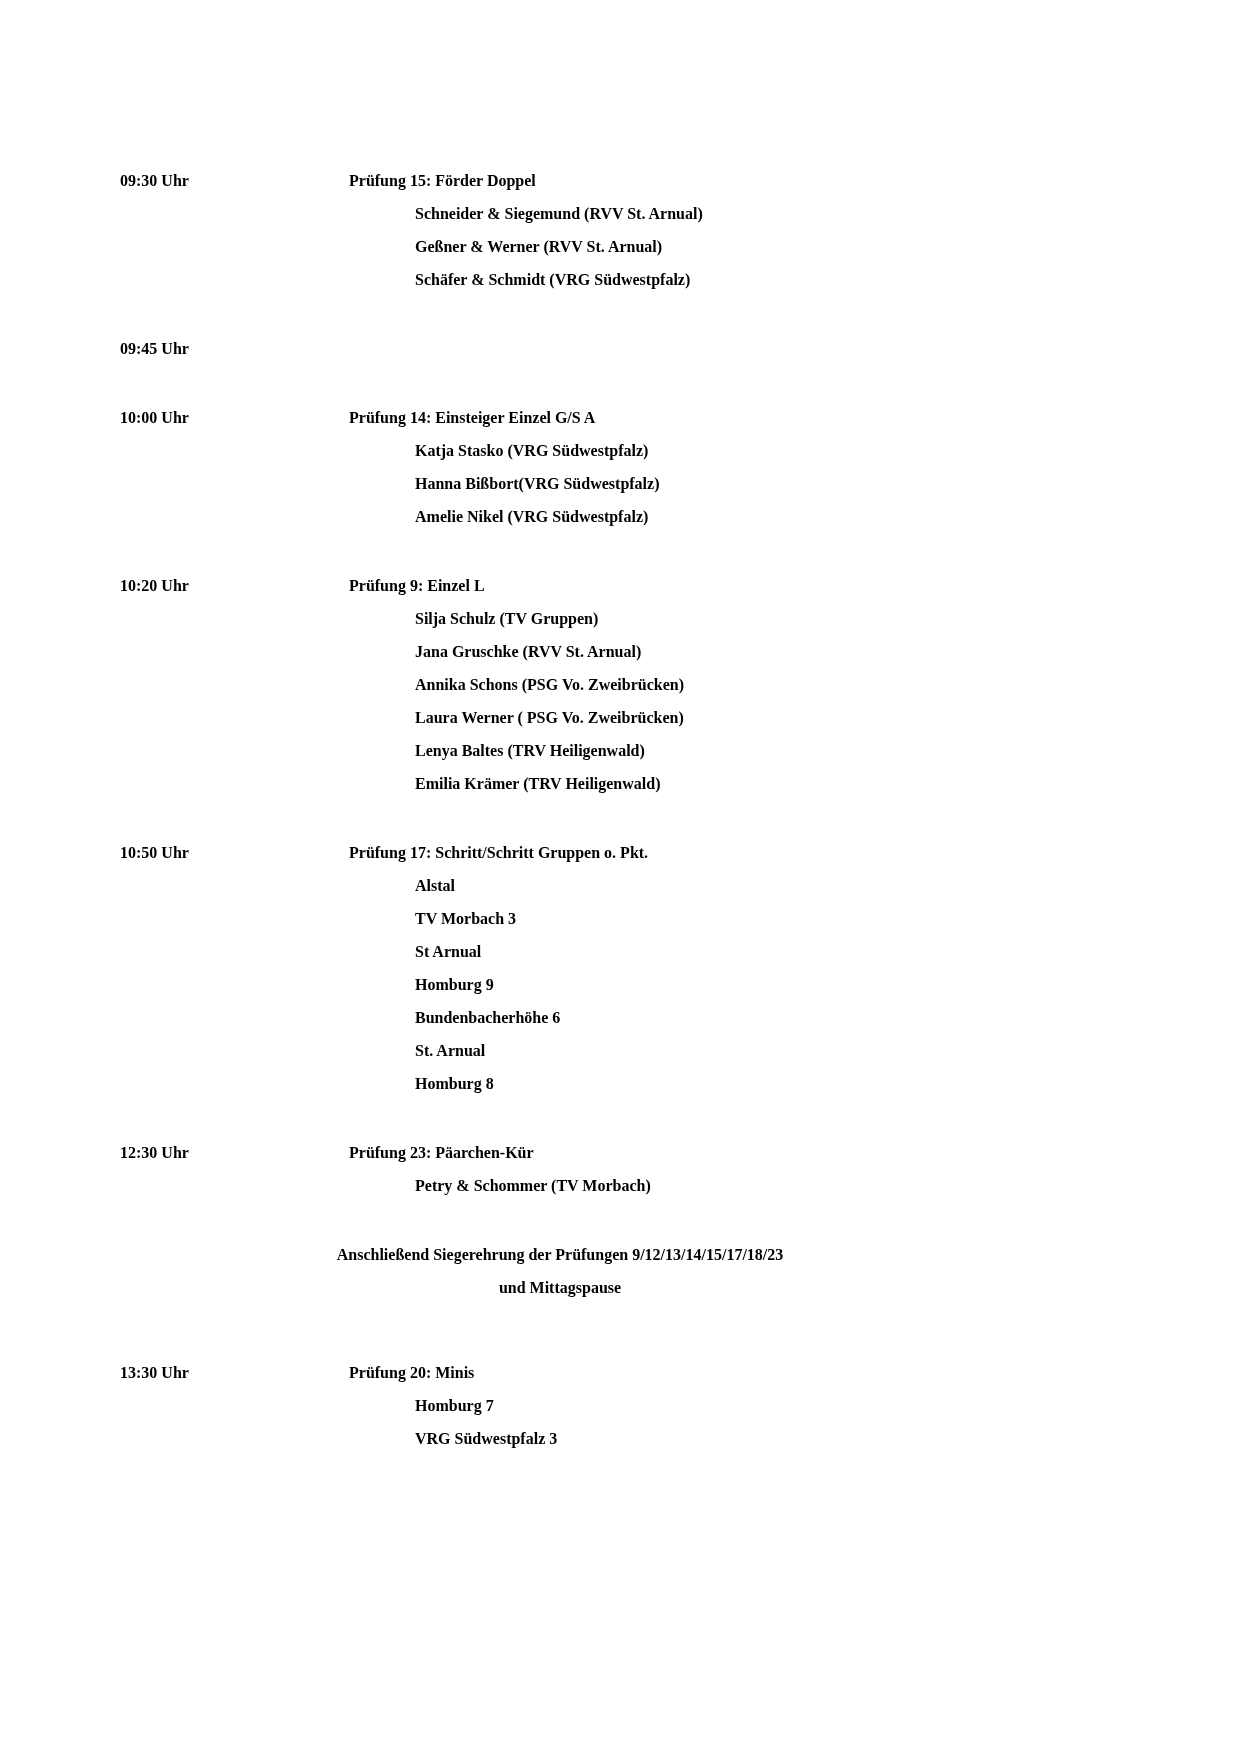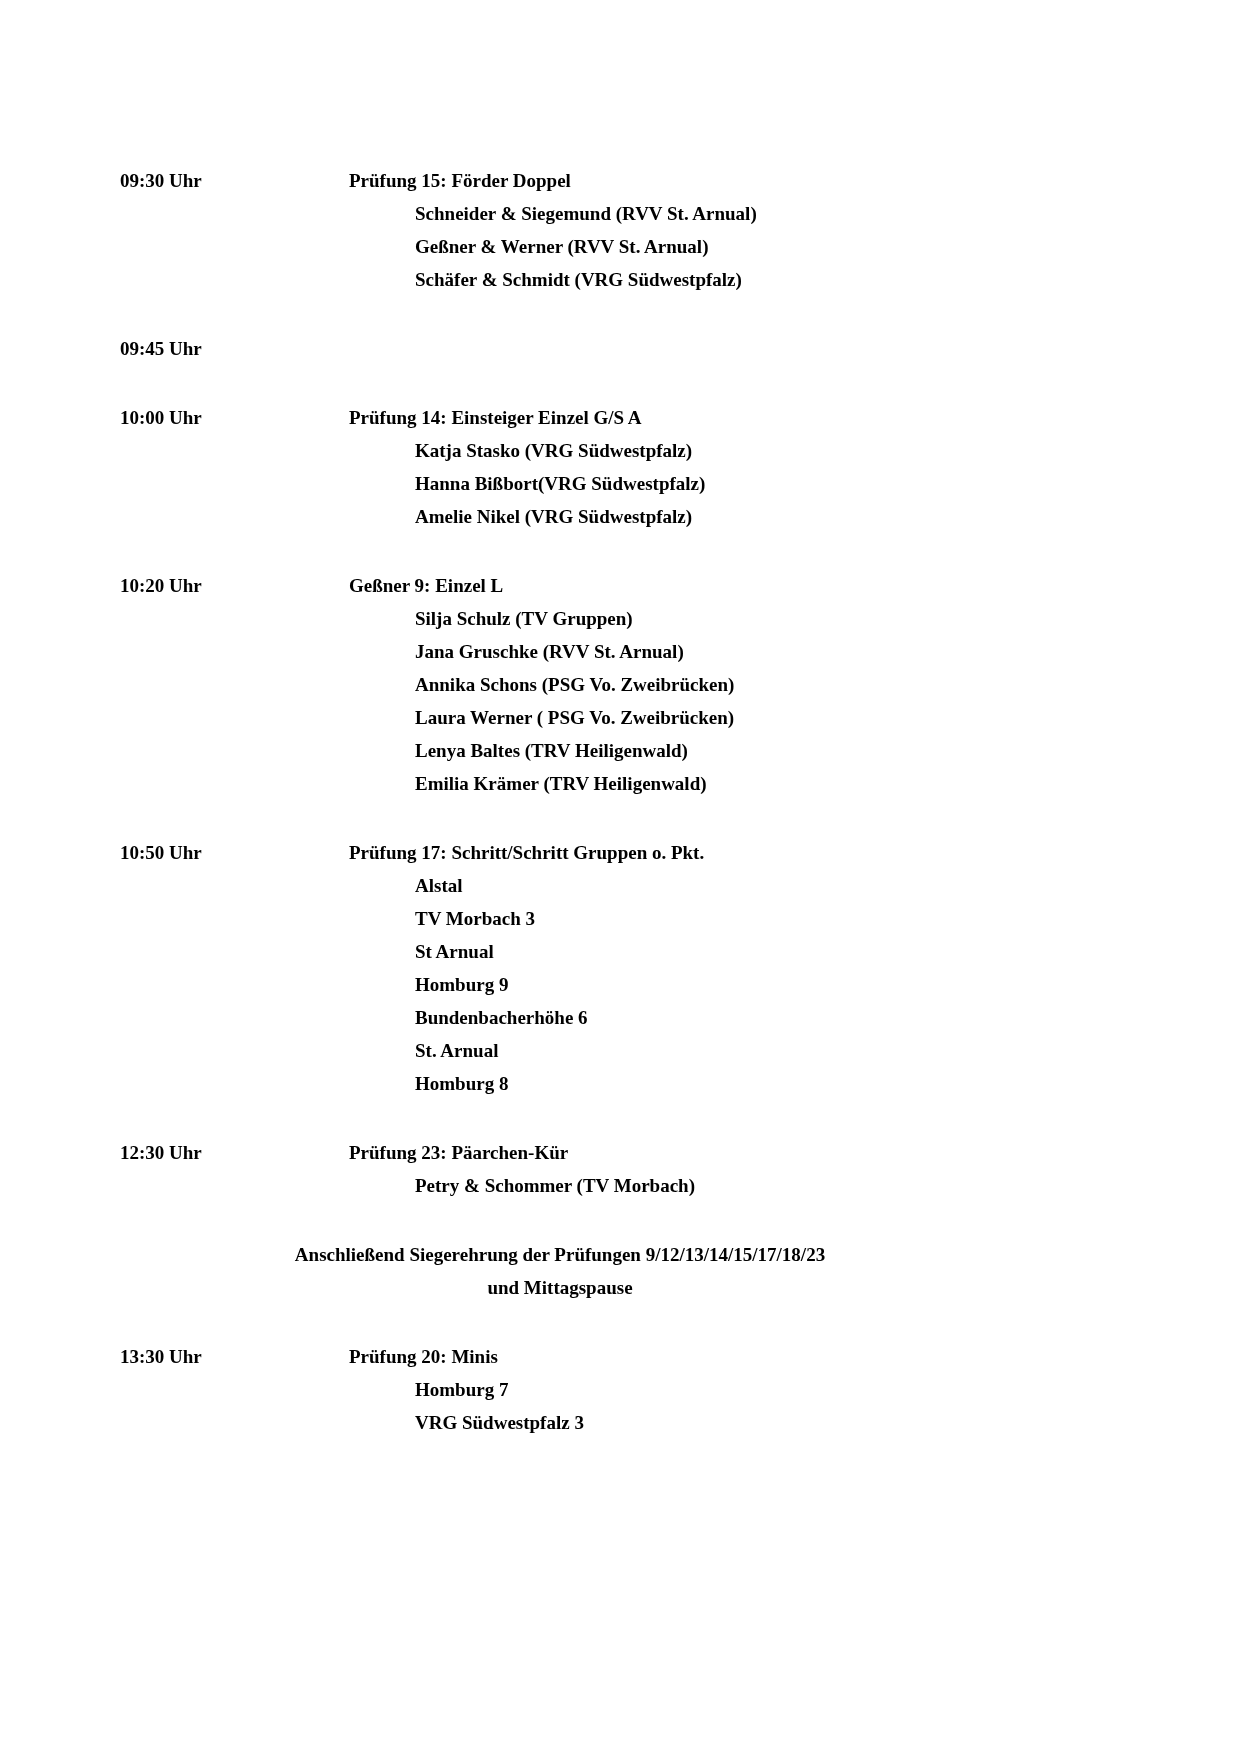--- a/index.html
+++ b/index.html
@@ -8,21 +8,21 @@
     background: #ffffff;
   }
   .page {
     position: relative;
     width: 1240px;
     height: 1754px;
     margin: 0 auto;
     background: #ffffff;
     color: #000000;
     font-family: "Liberation Serif", "DejaVu Serif", serif;
-    font-size: 19px;
+    font-size: 16px;
     line-height: 33px;
     box-sizing: border-box;
     padding: 164px 60px 0 120px;
     overflow: hidden;
   }
   .block {
     display: flex;
     flex-direction: row;
     align-items: flex-start;
     margin-bottom: 36px;
@@ -45,21 +45,21 @@
     margin-left: 74px;
   }
   .entry {
     white-space: nowrap;
     font-weight: bold;
   }
   .announcement {
     width: 880px;
     text-align: center;
     font-weight: bold;
-    margin-bottom: 36px;
+    margin-bottom: 52px;
   }
 </style>
 </head>
 <body>
 
 <div class="page">
   <div id="sections-container">
   <div class="block">
     <div class="time">09:30 Uhr</div>
     <div class="content">
@@ -84,21 +84,21 @@
             <div class="entry">Katja Stasko (VRG Südwestpfalz)</div>
             <div class="entry">Hanna Bißbort(VRG Südwestpfalz)</div>
             <div class="entry">Amelie Nikel (VRG Südwestpfalz)</div>
           </div>
     </div>
   </div>
 
   <div class="block">
     <div class="time">10:20 Uhr</div>
     <div class="content">
-      <div class="title">Geßner 9: Einzel L</div>
+      <div class="title">Prüfung 9: Einzel L</div>
       <div class="entries">
             <div class="entry">Silja Schulz (TV Gruppen)</div>
             <div class="entry">Jana Gruschke (RVV St. Arnual)</div>
             <div class="entry">Annika Schons (PSG Vo. Zweibrücken)</div>
             <div class="entry">Laura Werner ( PSG Vo. Zweibrücken)</div>
             <div class="entry">Lenya Baltes (TRV Heiligenwald)</div>
             <div class="entry">Emilia Krämer (TRV Heiligenwald)</div>
           </div>
     </div>
   </div>

